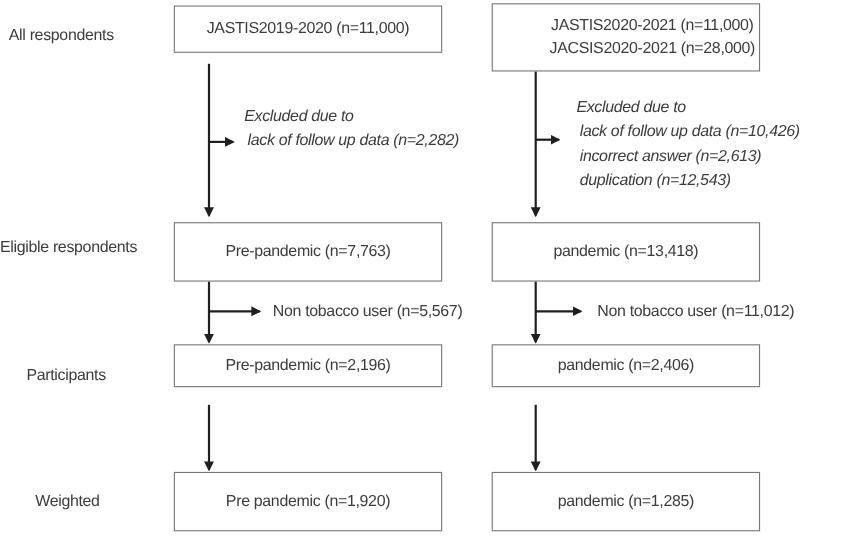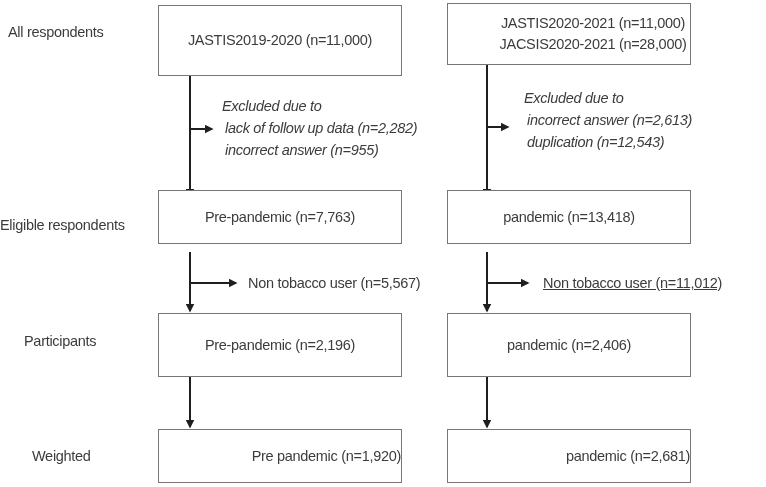--- a/index.html
+++ b/index.html
@@ -34,45 +34,45 @@
   }
   .stage-label {
     position: absolute;
     display: flex;
     align-items: center;
     white-space: nowrap;
     text-align: right;
   }
   .box-left  { left: 158px; width: 244px; }
   .box-right { left: 447px; width: 244px; }
-  .row1-l { top: 5px;   height: 71px; }
+  .row1-l { top: 5px;   height: 43px; }
   .row1-r { top: 3px;   height: 62px; padding-left: 48px; }
-  .row2   { top: 190px; height: 54px; }
-  .row3   { top: 313px; height: 64px; }
-  .row4   { top: 429px; height: 54px; align-items: flex-end; }
+  .row2   { top: 202px; height: 54px; }
+  .row3   { top: 313px; height: 39px; }
+  .row4   { top: 429px; height: 54px; }
   .lbl1 { left: 8px;  top: 5px;   height: 53px; }
   .lbl2 { left: 0px;  top: 198px; height: 54px; }
   .lbl3 { left: 24px; top: 313px; height: 55px; }
   .lbl4 { left: 32px; top: 429px; height: 54px; }
   .excl-block {
     position: absolute;
     line-height: 22px;
     white-space: nowrap;
     font-style: italic;
   }
   .excl-left  { left: 222px; top: 95px; }
   .excl-right { left: 524px; top: 87px; }
   .excl-item { margin-left: 3px; }
   .branch-label {
     position: absolute;
     line-height: 21px;
     white-space: nowrap;
   }
   .nt-left  { left: 248px; top: 273px; text-align: center; }
-  .nt-right { left: 543px; top: 273px; text-decoration: underline; }
+  .nt-right { left: 543px; top: 273px; }
 </style>
 </head>
 <body>
 
 <div class="canvas">
 
   <svg class="connectors" viewBox="0 0 766 487" xmlns="http://www.w3.org/2000/svg">
     <defs>
       <marker id="ah" markerUnits="userSpaceOnUse" markerWidth="9" markerHeight="9" refX="7.5" refY="4.5" orient="auto">
         <path d="M0,0 L9,4.5 L0,9 Z" fill="#1f1f1f"></path>
@@ -102,24 +102,24 @@
     <span>JASTIS2019-2020 (n=11,000)</span>
   </div>
   <div class="flow-box box-right row1-r">
     <span>JASTIS2020-2021 (n=11,000)</span>
     <span>JACSIS2020-2021 (n=28,000)</span>
   </div>
 
   <div class="excl-block excl-left">
     <div>Excluded due to</div>
     <div class="excl-item">lack of follow up data (n=2,282)</div>
-    <div class="excl-item">incorrect answer (n=955)</div>
   </div>
   <div class="excl-block excl-right">
     <div>Excluded due to</div>
+    <div class="excl-item">lack of follow up data (n=10,426)</div>
     <div class="excl-item">incorrect answer (n=2,613)</div>
     <div class="excl-item">duplication (n=12,543)</div>
   </div>
 
   <div class="flow-box box-left row2">
     <span>Pre-pandemic (n=7,763)</span>
   </div>
   <div class="flow-box box-right row2">
     <span>pandemic (n=13,418)</span>
   </div>
@@ -131,16 +131,16 @@
     <span>Pre-pandemic (n=2,196)</span>
   </div>
   <div class="flow-box box-right row3">
     <span>pandemic (n=2,406)</span>
   </div>
 
   <div class="flow-box box-left row4">
     <span>Pre pandemic (n=1,920)</span>
   </div>
   <div class="flow-box box-right row4">
-    <span>pandemic (n=2,681)</span>
+    <span>pandemic (n=1,285)</span>
   </div>
 
 </div>
 
 </body></html>

